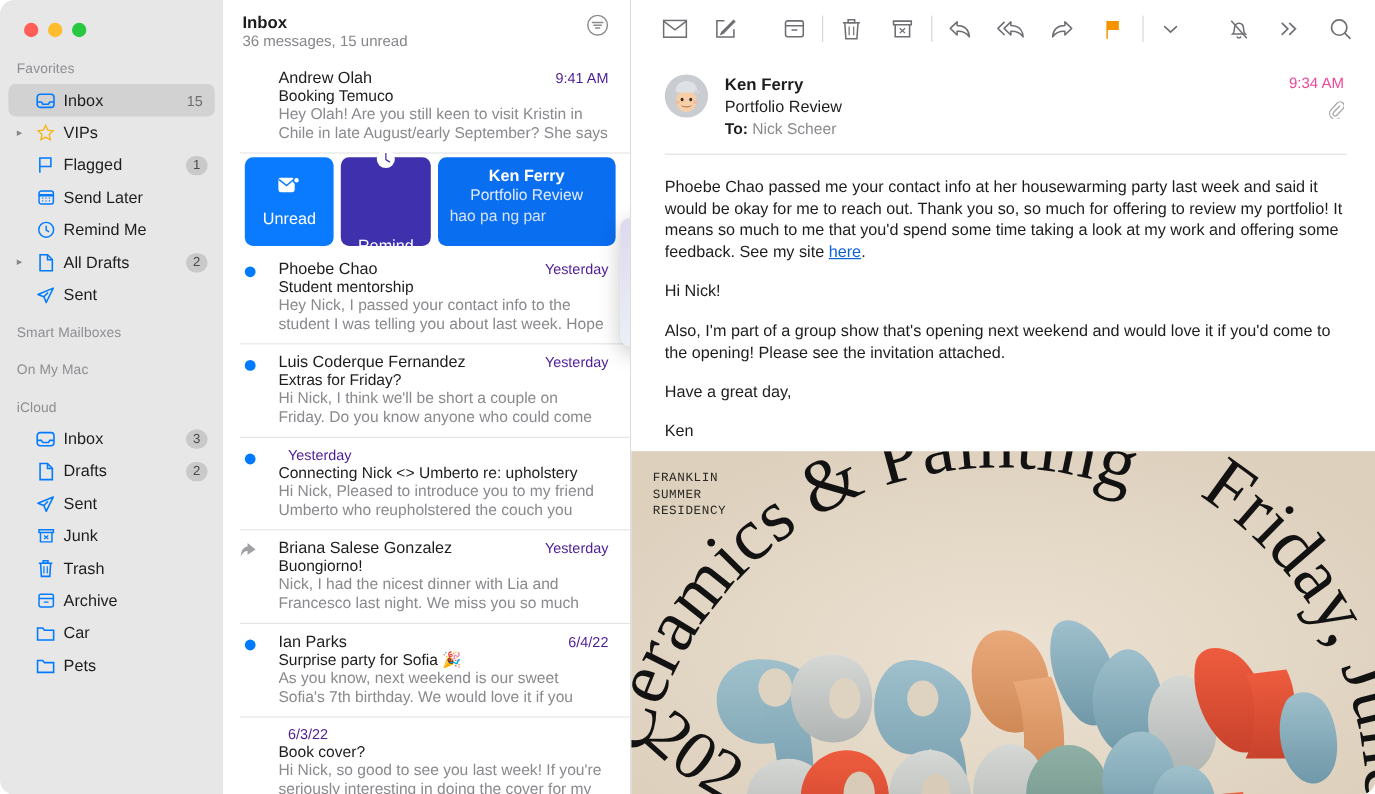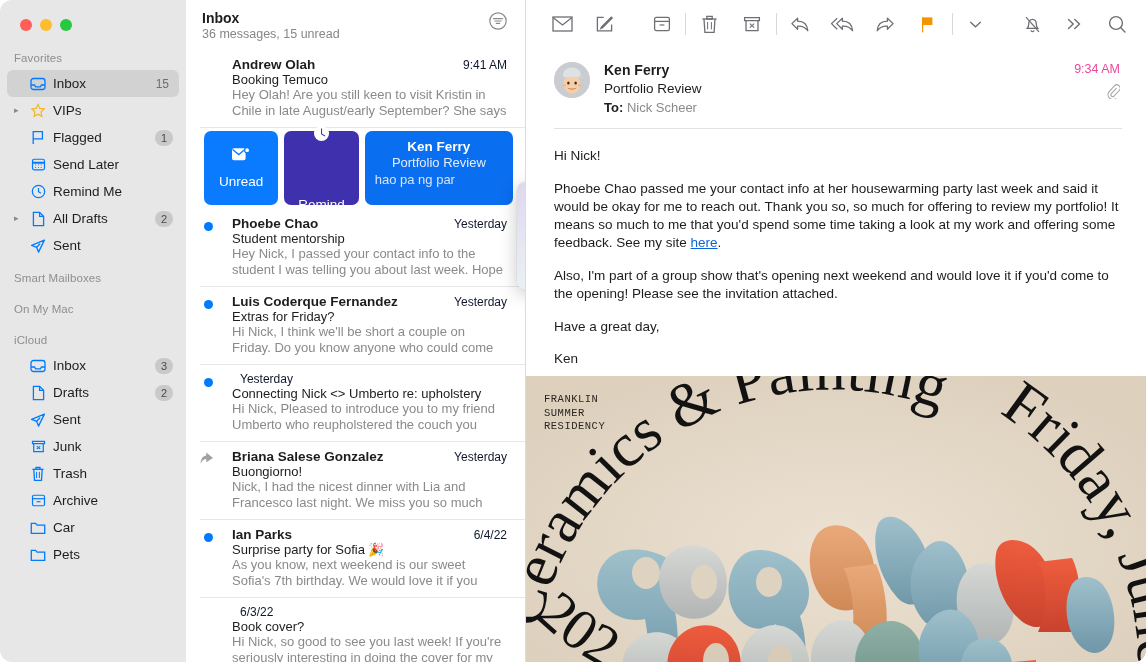--- a/index.html
+++ b/index.html
@@ -101,24 +101,24 @@
   .msg {
     position: relative;
     padding: 7px 18px 8px 32px;
     border-bottom: 1px solid #e6e6e6;
     margin-left: 14px;
     margin-right: 0;
   }
   .msg:last-child { border-bottom: none; }
   .msg-top { display: flex; align-items: baseline; }
   .msg-from {
-    font-size: 13.5px; font-weight: bold; color: #1d1d1f;
+    font-size: 13.5px; font-weight: normal; color: #1d1d1f;
     flex: 1 1 auto; white-space: nowrap; overflow: hidden;
   }
-  .msg-date { font-size: 12px; color: #0f172a; padding-left: 8px; white-space: nowrap; }
+  .msg-date { font-size: 12px; color: #4c1d95; padding-left: 8px; white-space: nowrap; }
   .msg-subj { font-size: 13px; color: #1d1d1f; margin-top: 0px; white-space: nowrap; overflow: hidden; }
   .msg-prev {
     font-size: 13px; color: #8a8a8e; line-height: 16px;
     margin-top: 0px;
     max-height: 32px; overflow: hidden;
   }
   .unread-dot {
     position: absolute; left: 4px; top: 13px;
     width: 9px; height: 9px; border-radius: 50%;
     background: #007aff;
@@ -693,22 +693,22 @@
           <svg width="13" height="15" viewBox="0 0 13 15" fill="none" stroke="#a6a6aa" stroke-width="1.1">
               <path d="M9.6 4.1L4.4 9.6a1.8 1.8 0 002.6 2.5l5.2-5.6a3.3 3.3 0 00-4.8-4.6L2.1 7.6a4.9 4.9 0 007.1 6.7"></path>
             </svg>
         </div>
       </div>
     </div>
 
     <div class="hr-line"></div>
 
     <div class="body">
+      <p><span>Phoebe Chao passed me your contact info at her housewarming party last week and said it would be okay for me to reach out. Thank you so, so much for offering to review my portfolio! It means so much to me that you'd spend some time taking a look at my work and offering some feedback. See my site </span><a href="#">here</a><span>.</span></p>
       <p>Hi Nick!</p>
-      <p><span>Phoebe Chao passed me your contact info at her housewarming party last week and said it would be okay for me to reach out. Thank you so, so much for offering to review my portfolio! It means so much to me that you'd spend some time taking a look at my work and offering some feedback. See my site </span><a href="#">here</a><span>.</span></p>
       <p>Also, I'm part of a group show that's opening next weekend and would love it if you'd come to the opening! Please see the invitation attached.</p>
       <p style="margin-bottom:14px">Have a great day,</p>
       <p style="margin-bottom:0">Ken</p>
     </div>
 
     <div class="poster">
       <div class="poster-label">
         <div>FRANKLIN</div>
         <div>SUMMER</div>
         <div>RESIDENCY</div>

